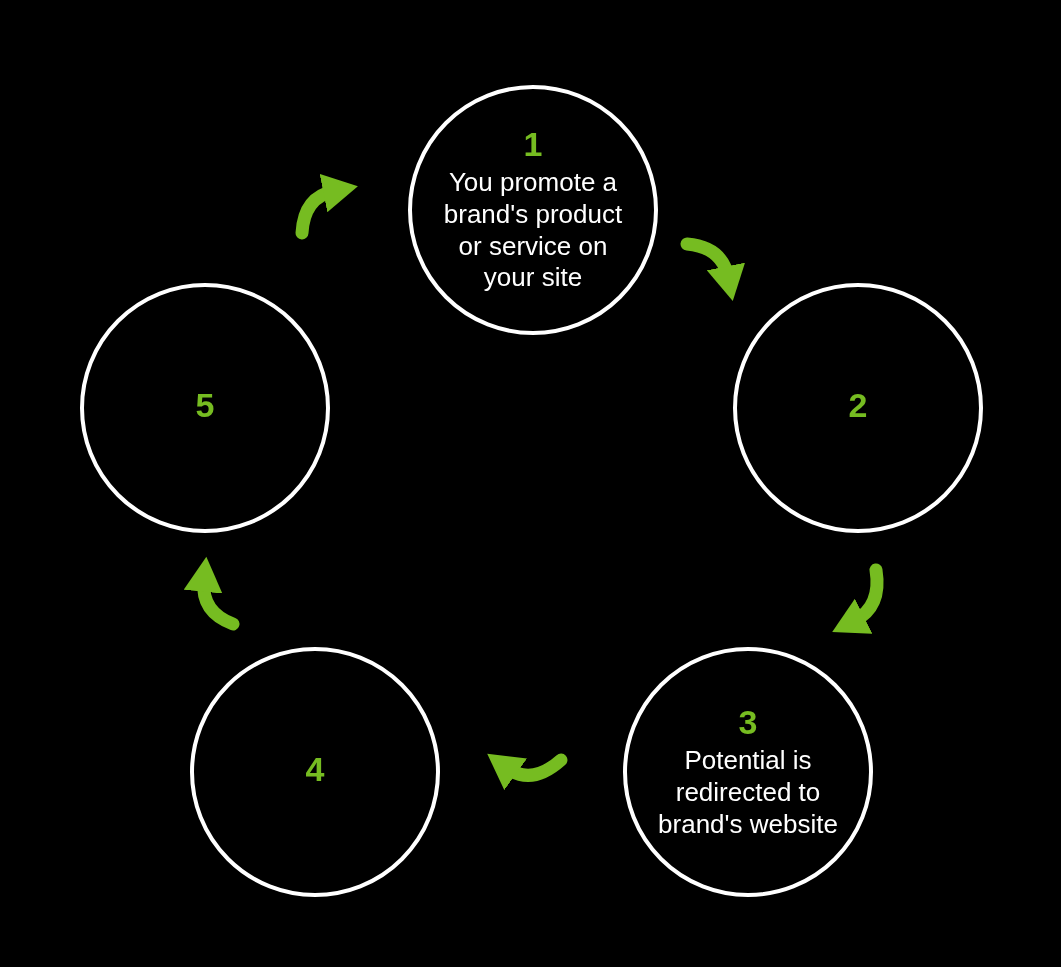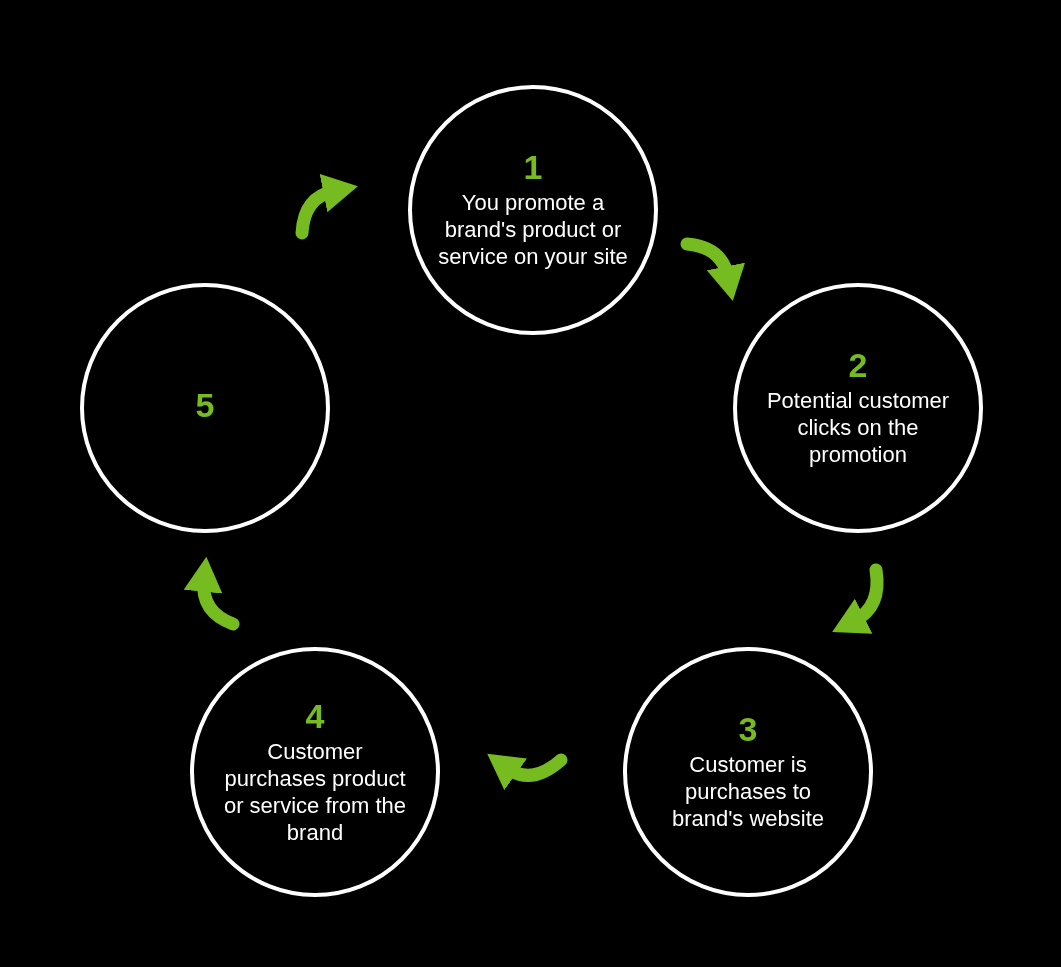--- a/index.html
+++ b/index.html
@@ -33,21 +33,21 @@
   }
   .step-number {
     color: #76bc21;
     font-size: 34px;
     font-weight: bold;
     line-height: 1.1;
     margin-bottom: 4px;
   }
   .step-label {
     color: #ffffff;
-    font-size: 22px;
+    font-size: 26px;
     line-height: 1.22;
     width: 196px;
   }
   
   .pos-1 { left: 408px; top:  85px; }
   .pos-2 { left: 733px; top: 283px; }
   .pos-3 { left: 623px; top: 647px; }
   .pos-4 { left: 190px; top: 647px; }
   .pos-5 { left:  80px; top: 283px; }
   .arrows-layer {
@@ -77,30 +77,28 @@
     <path d="M233,624 Q201,612 204,581" fill="none" stroke="#76bc21" stroke-width="13" stroke-linecap="round" marker-end="url(#ah)"></path>
   </svg>
 
   <div class="step-circle pos-1">
     <div class="step-number">1</div>
     <div class="step-label">You promote a brand's product or service on your site</div>
   </div>
 
   <div class="step-circle pos-2">
     <div class="step-number">2</div>
-    <div class="step-label">Potential customer clicks on the promotion</div>
   </div>
 
   <div class="step-circle pos-3">
     <div class="step-number">3</div>
-    <div class="step-label">Customer is purchases to brand's website</div>
+    <div class="step-label">Potential is redirected to brand's website</div>
   </div>
 
   <div class="step-circle pos-4">
     <div class="step-number">4</div>
-    <div class="step-label">Customer purchases product or service from the brand</div>
   </div>
 
   <div class="step-circle pos-5">
     <div class="step-number">5</div>
   </div>
 
 </div>
 
 </body></html>

